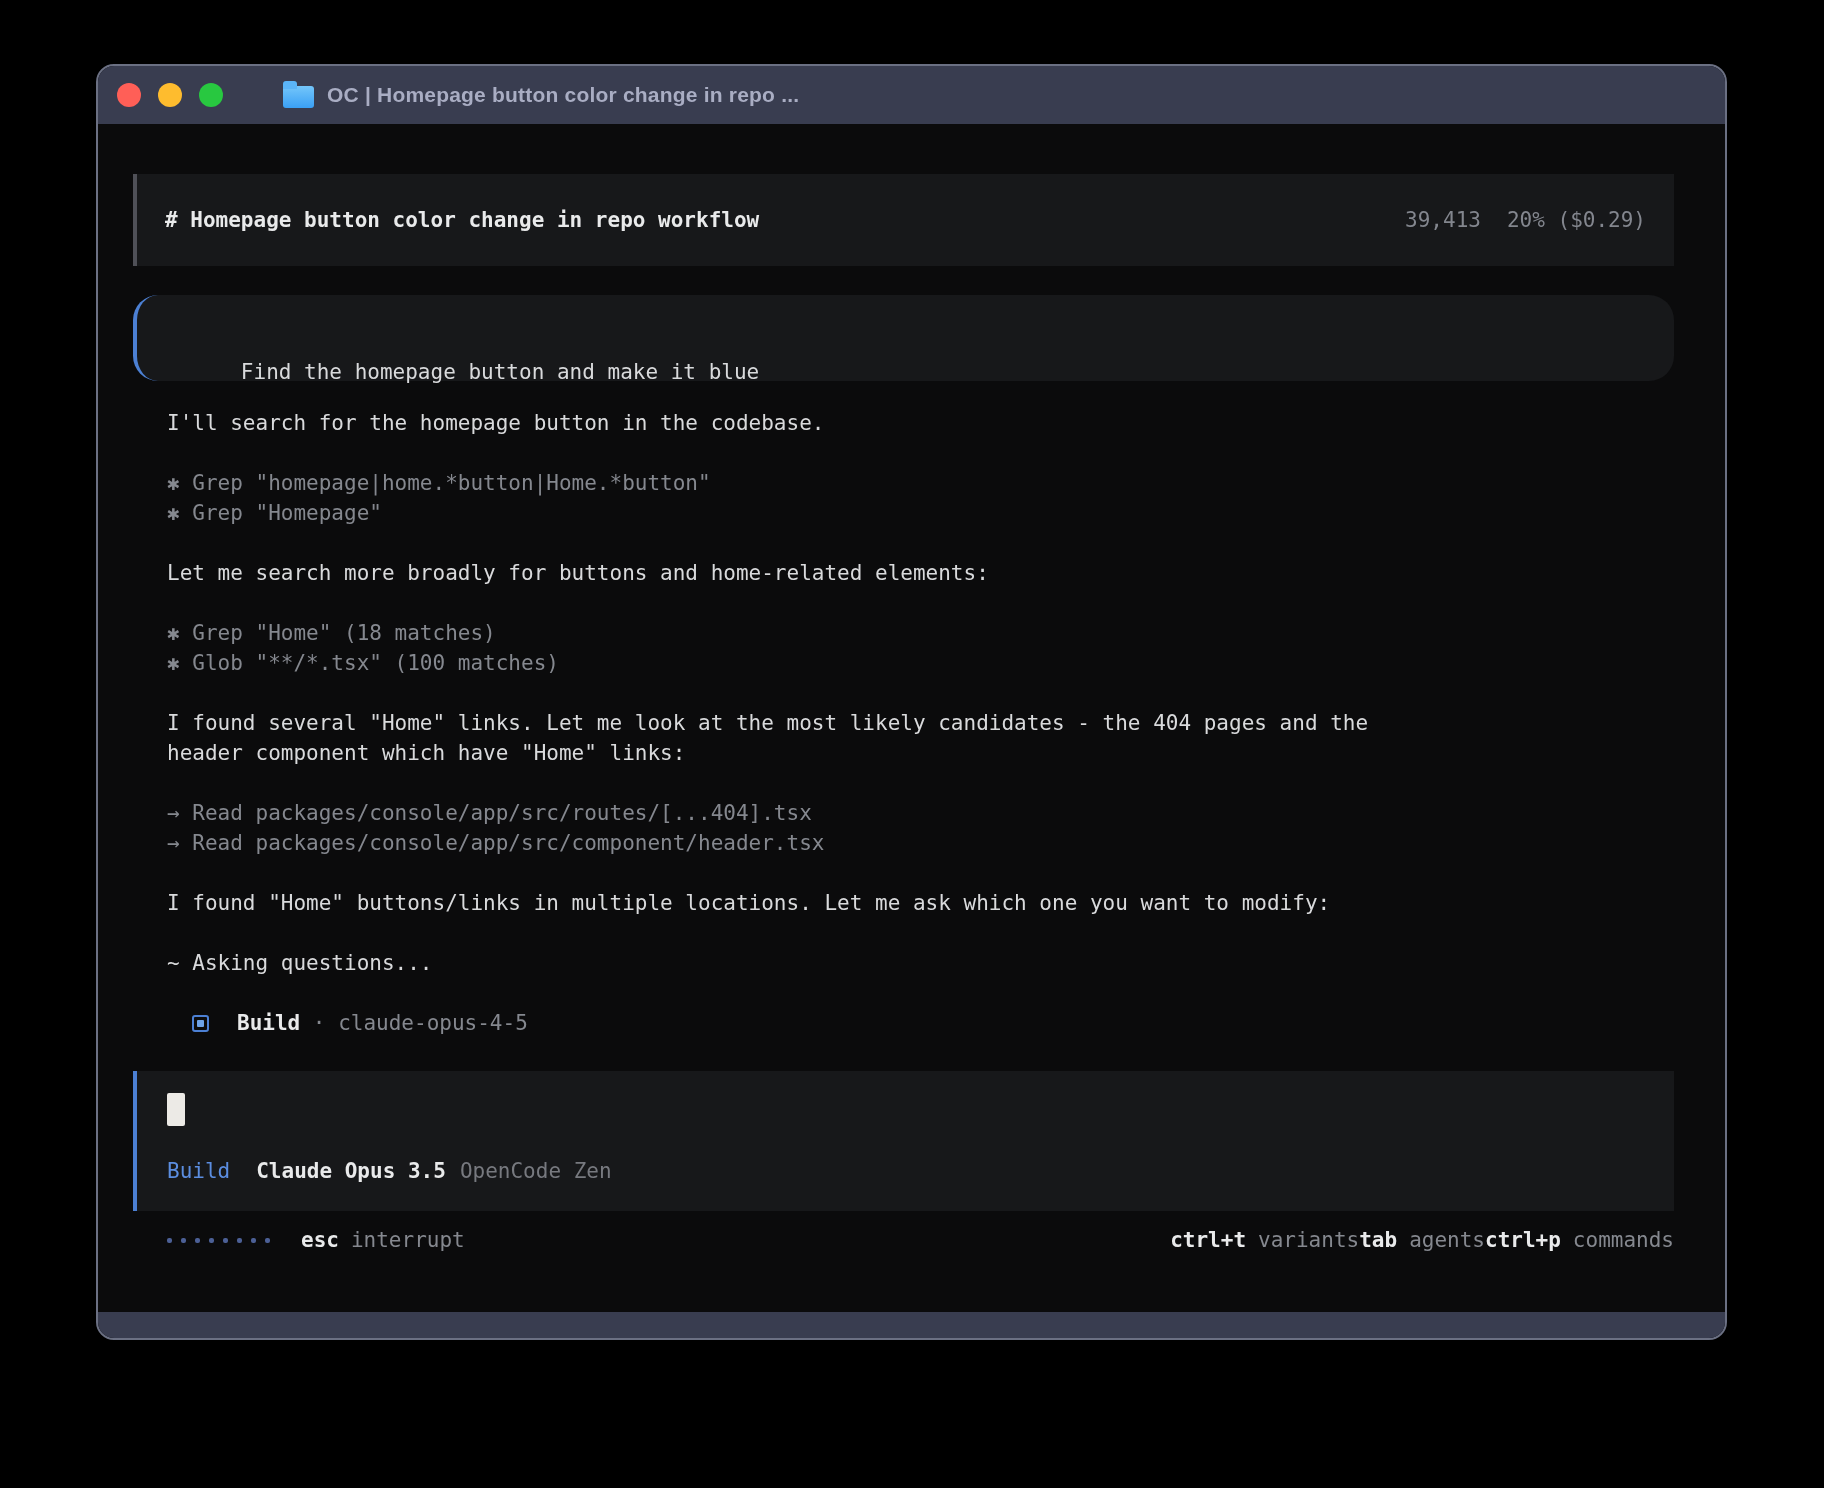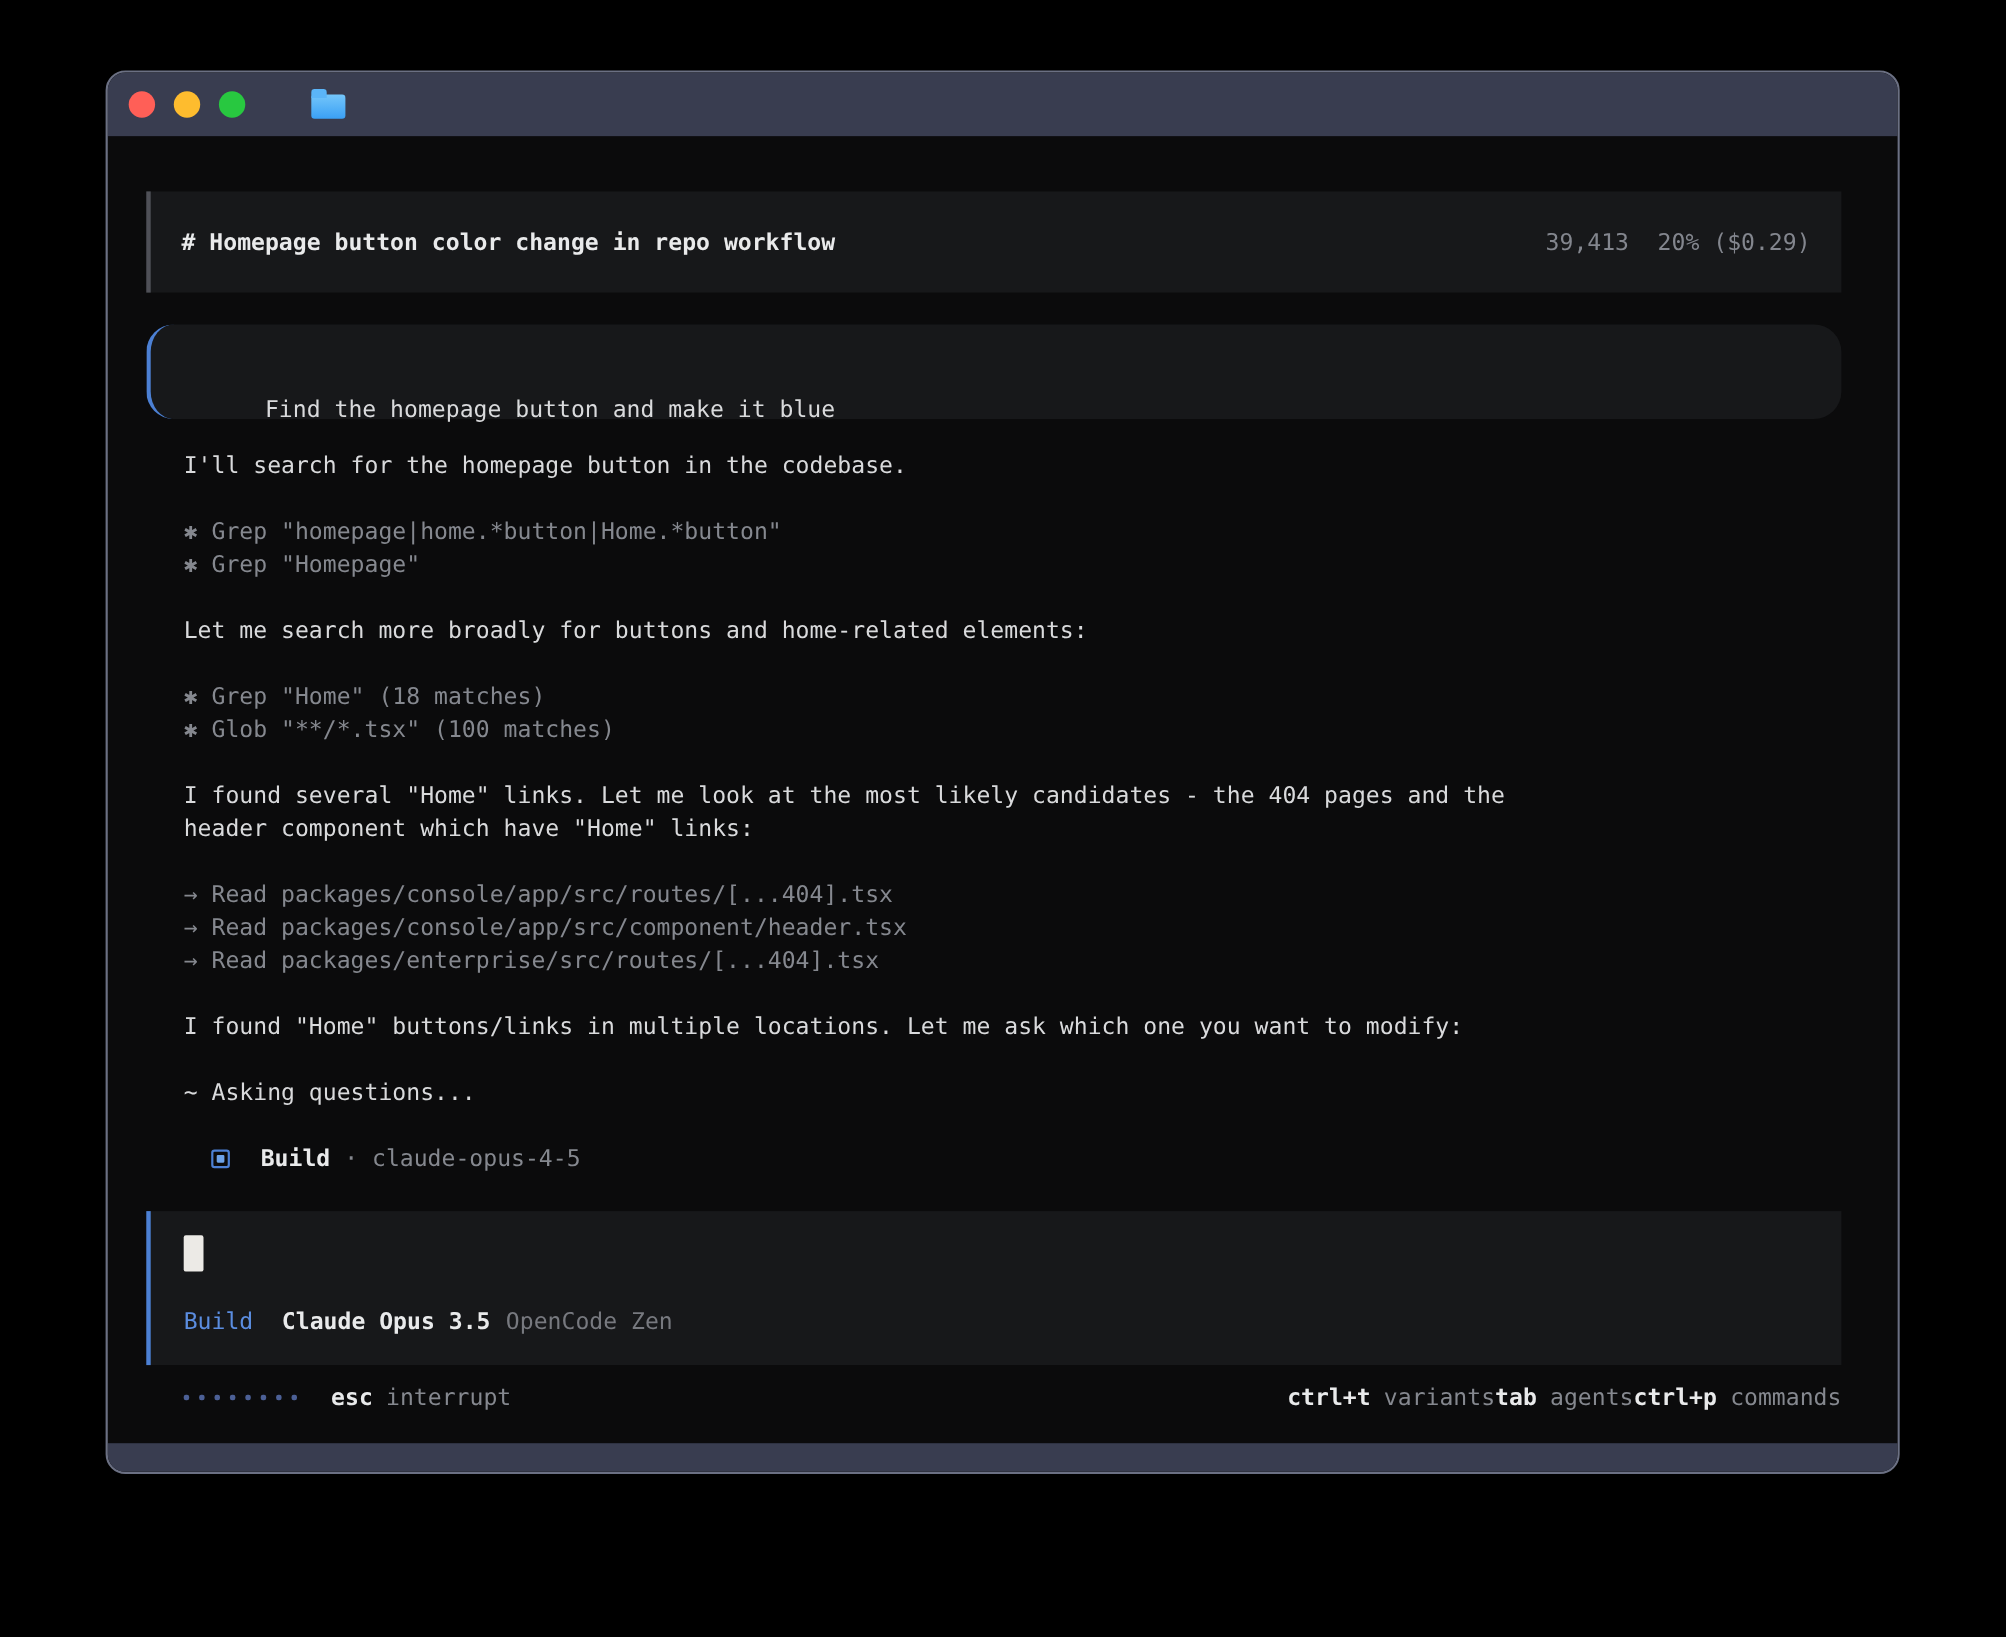--- a/index.html
+++ b/index.html
@@ -99,20 +99,21 @@
 
 <div class="window">
 
   <div class="titlebar">
     <div class="lights">
       <span class="light red"></span>
       <span class="light yellow"></span>
       <span class="light green"></span>
     </div>
     <span class="folder"></span>
+    <span class="window-title">OC | Homepage button color change in repo ...</span>
   </div>
 
   <div class="content">
 
     <div class="session-header">
       <span class="session-title"># Homepage button color change in repo workflow</span>
       <span class="session-stats">
         <span>39,413</span>
         <span>20% ($0.29)</span>
       </span>
@@ -131,21 +132,20 @@
         <div class="tline bright">Let me search more broadly for buttons and home-related elements:</div>
         <div class="tline dim">&nbsp;</div>
         <div class="tline dim">✱ Grep "Home" (18 matches)</div>
         <div class="tline dim">✱ Glob "**/*.tsx" (100 matches)</div>
         <div class="tline dim">&nbsp;</div>
         <div class="tline bright">I found several "Home" links. Let me look at the most likely candidates - the 404 pages and the</div>
         <div class="tline bright">header component which have "Home" links:</div>
         <div class="tline dim">&nbsp;</div>
         <div class="tline dim">→ Read packages/console/app/src/routes/[...404].tsx</div>
         <div class="tline dim">→ Read packages/console/app/src/component/header.tsx</div>
-        <div class="tline dim">→ Read packages/enterprise/src/routes/[...404].tsx</div>
         <div class="tline dim">&nbsp;</div>
         <div class="tline bright">I found "Home" buttons/links in multiple locations. Let me ask which one you want to modify:</div>
         <div class="tline dim">&nbsp;</div>
         <div class="tline bright">~ Asking questions...</div>
         <div class="tline dim">&nbsp;</div>
       </div>
 
     <div class="agent-row">
       <span class="agent-icon"><i></i></span>
       <span class="agent-name">Build</span>

